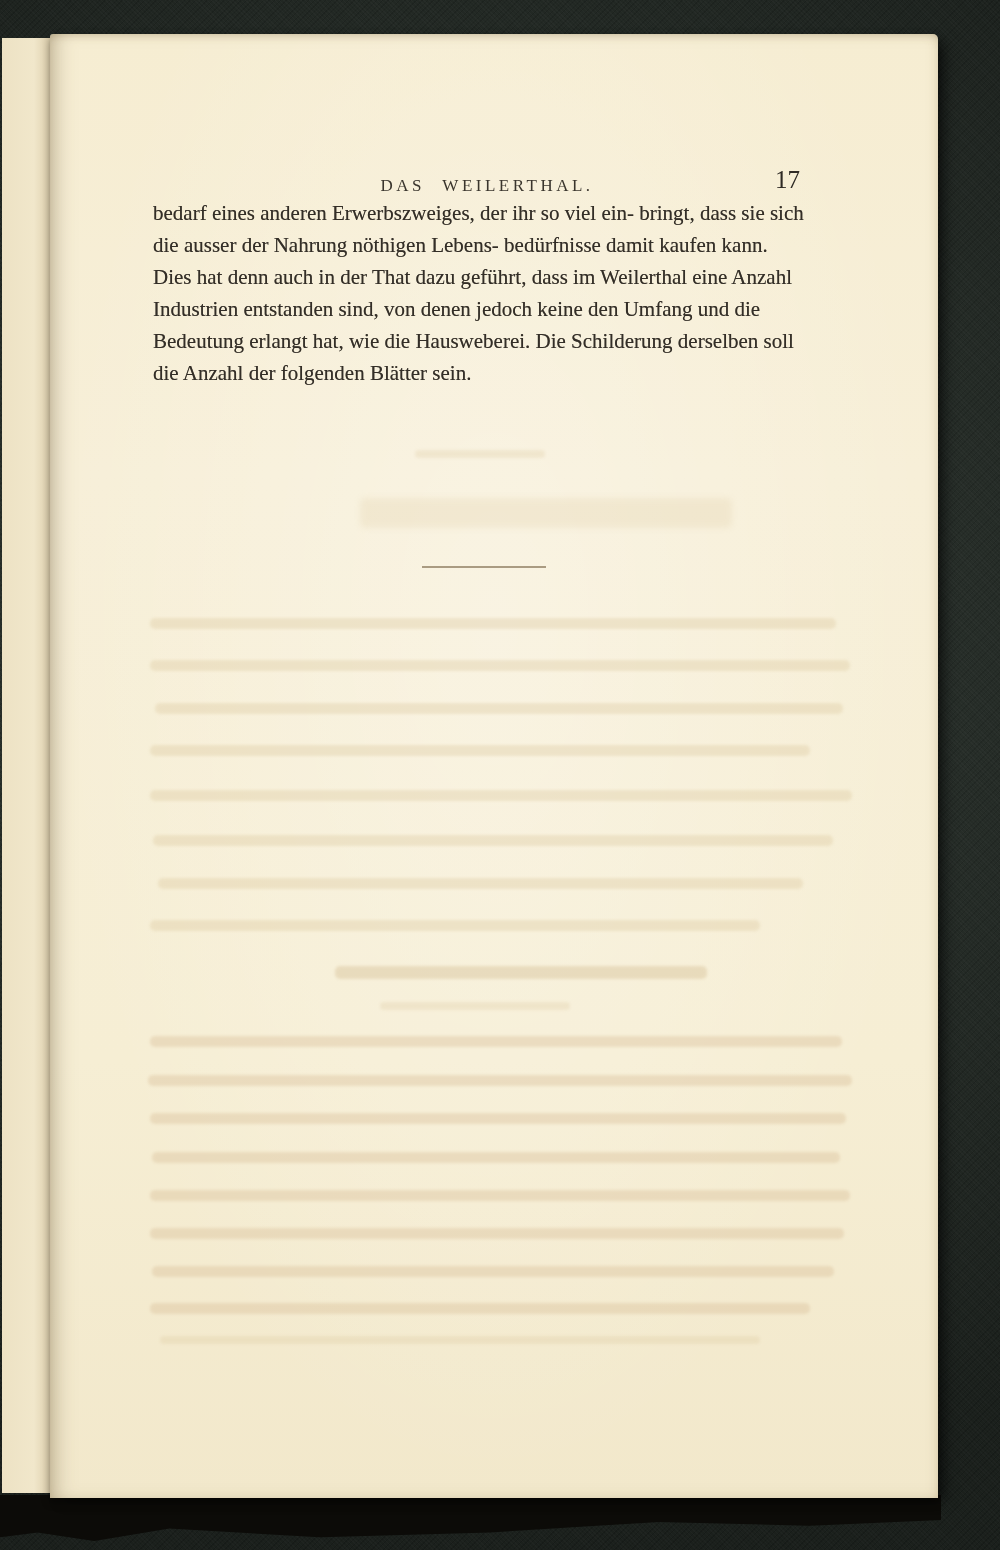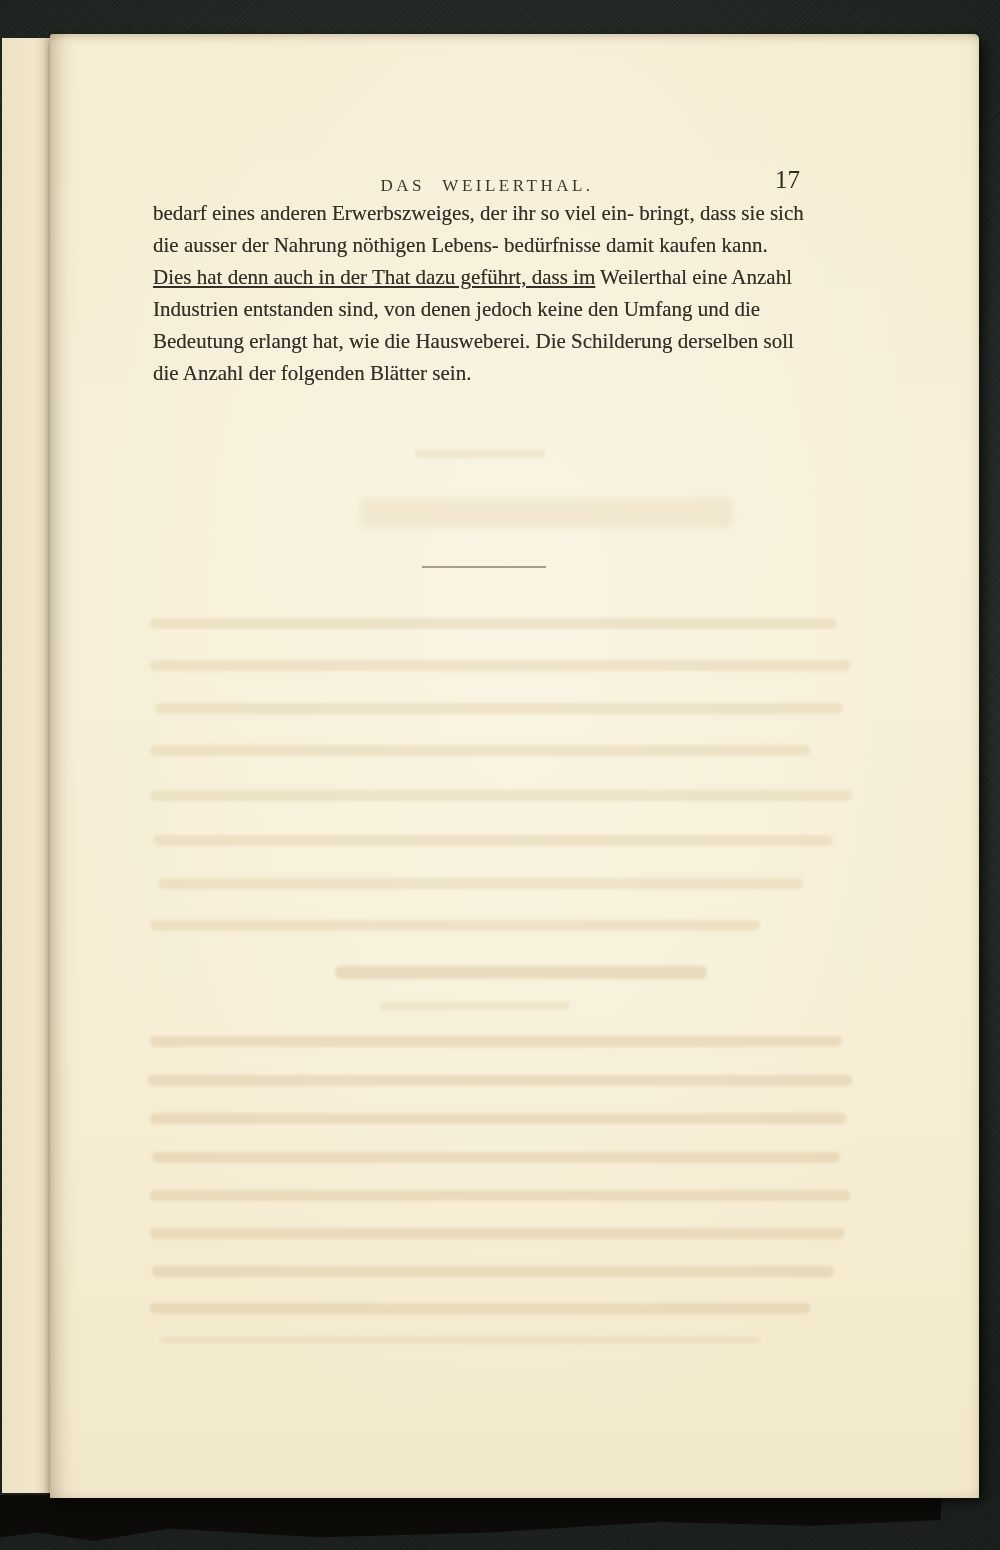--- a/index.html
+++ b/index.html
@@ -34,41 +34,40 @@
       radial-gradient(ellipse at 50% 40%, rgba(255,255,255,.28), transparent 70%),
       linear-gradient(180deg,#f6edd2 0%,#f7efd8 30%,#f6eed4 70%,#f2e8cb 100%);
     border-radius:3px 5px 0 0;
     box-shadow:
       10px 5px 14px -4px rgba(0,0,0,.55),
       0 4px 8px rgba(0,0,0,.4),
       inset 14px 0 22px -12px rgba(110,90,55,.5),
       inset -6px 0 14px -8px rgba(140,120,80,.35),
       inset 0 6px 10px -6px rgba(140,120,80,.35);
     color:#332e27;
-    padding-left:41px;
   }
   .running-title{
     position:absolute;top:142px;left:103px;width:668px;
     text-align:center;font-size:17px;letter-spacing:3.5px;word-spacing:10px;
     color:#3a352d;
   }
   .page-number{
     position:absolute;top:132px;left:660px;width:90px;
     text-align:right;font-size:25px;color:#2f2b25;font-family:Liberation Serif, serif;
   }
   .body-text{
     position:absolute;top:163px;left:103px;width:668px;
     font-size:21px;line-height:32px;color:#332e27;
     text-shadow:0 0 .4px rgba(51,46,39,.55);
   }
   .body-text p{margin:0;}
   .bline{height:32px;overflow:hidden;}
   .jline{text-align:justify;text-align-last:justify;}
   .lline{text-align-last:left;}
-  .indent{text-indent:48px;text-decoration:underline;}
+  .indent{text-indent:48px;}
   .divider-rule{
     position:absolute;top:532px;left:372px;width:124px;height:1.5px;
     background:#8f7e62;opacity:.75;
   }
   
   .g{position:absolute;display:block;height:11px;background:#d7c194;opacity:.30;filter:blur(1.6px);border-radius:5px;}
   .g.h{background:#d2ba8e;opacity:.38;}
   .g.b{height:30px;opacity:.20;filter:blur(3px);}
   .g.s{opacity:.24;height:8px;}
   .g.d{opacity:.38;background:#d8bd97;}

